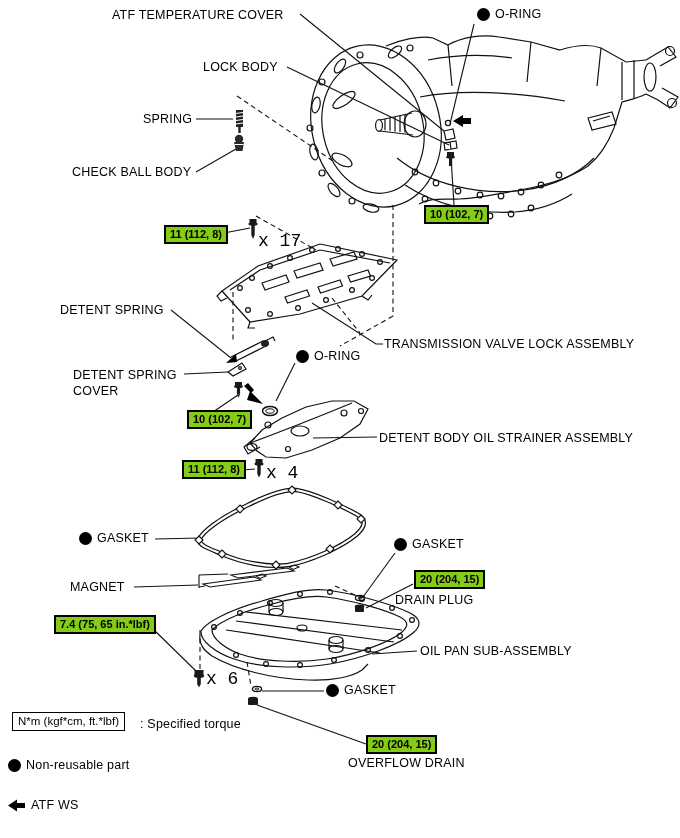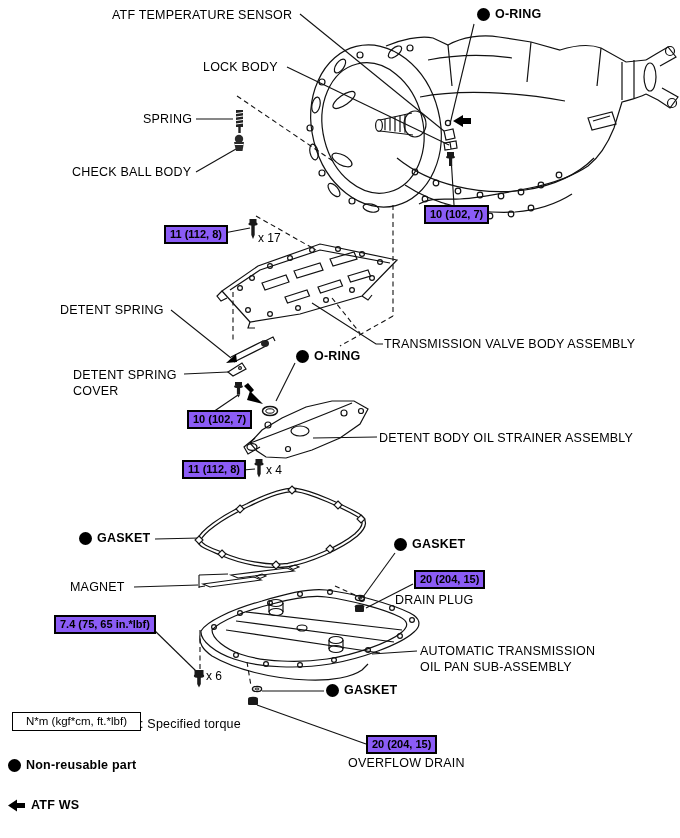--- a/index.html
+++ b/index.html
@@ -2,30 +2,30 @@
 <html><head>
 <meta charset="utf-8">
 <style>
   html,body{margin:0;padding:0;background:#fff;}
   .stage{
     position:relative;width:680px;height:838px;background:#fff;overflow:hidden;
     font-family:"Liberation Sans","DejaVu Sans",sans-serif;color:#000;
   }
   .art{position:absolute;left:0;top:0;}
   .lbl{position:absolute;font-size:12.5px;line-height:16px;letter-spacing:.2px;white-space:nowrap;}
-  .row{display:flex;align-items:center;gap:5px;font-weight:bold;}
+  .row{display:flex;align-items:center;gap:5px;}
   .dot{display:inline-block;width:13px;height:13px;border-radius:50%;background:#000;flex:0 0 auto;}
   .tq{
-    position:absolute;border:2px solid #000;background:#8b5cf6;
+    position:absolute;border:2px solid #000;background:#84cc16;
     font-size:11px;font-weight:bold;line-height:13px;padding:1px 4px;white-space:nowrap;
   }
-  .cnt{position:absolute;font-size:12px;white-space:nowrap;}
+  .cnt{position:absolute;font-size:18px;white-space:nowrap;font-family:Liberation Mono, monospace;}
   .legendbox{
     position:absolute;border:1.6px solid #000;background:#fff;
-    font-size:11.5px;line-height:13px;padding:2px 13px;white-space:nowrap;
+    font-size:11.5px;line-height:13px;padding:2px 5px;white-space:nowrap;
   }
   .figcode{position:absolute;font-size:8px;font-weight:bold;color:#222;width:82px;margin-top:32px;}
 </style>
 </head>
 <body>
 
 <div class="stage">
 
   <svg class="art" width="680" height="838" viewBox="0 0 680 838">
 
@@ -299,39 +299,39 @@
     <g stroke="#111" fill="none">
       <ellipse cx="257" cy="689" rx="4.6" ry="2.6" stroke-width="1.3"></ellipse>
       <ellipse cx="257" cy="689" rx="2" ry="1" stroke-width="1"></ellipse>
     </g>
     <g fill="#1a1a1a">
       <ellipse cx="253" cy="699" rx="5" ry="2.2"></ellipse>
       <rect x="248" y="699" width="10" height="6" rx="1"></rect>
     </g>
   </svg>
 
-  <div class="lbl" style="left:112px;top:7px">ATF TEMPERATURE SENSOR</div>
+  <div class="lbl" style="left:112px;top:7px">ATF TEMPERATURE COVER</div>
 
   <div class="lbl row" style="left:477px;top:6px">
     <span class="dot"></span>
     <span>O-RING</span>
   </div>
 
   <div class="lbl" style="left:203px;top:59px">LOCK BODY</div>
 
   <div class="lbl" style="left:143px;top:111px">SPRING</div>
 
   <div class="lbl" style="left:72px;top:164px">CHECK BALL BODY</div>
 
   <div class="tq" style="left:164px;top:225px">11 (112, 8)</div>
   <div class="cnt" style="left:258px;top:231px">x 17</div>
 
   <div class="tq" style="left:424px;top:205px">10 (102, 7)</div>
 
-  <div class="lbl" style="left:384px;top:336px">TRANSMISSION VALVE BODY ASSEMBLY</div>
+  <div class="lbl" style="left:384px;top:336px">TRANSMISSION VALVE LOCK ASSEMBLY</div>
 
   <div class="lbl" style="left:60px;top:302px">DETENT SPRING</div>
 
   <div class="lbl row" style="left:296px;top:348px">
     <span class="dot"></span>
     <span>O-RING</span>
   </div>
 
   <div class="lbl" style="left:73px;top:367px">
     <div>DETENT SPRING</div>
@@ -357,21 +357,20 @@
     <span>GASKET</span>
   </div>
 
   <div class="tq" style="left:414px;top:570px">20 (204, 15)</div>
   <div class="lbl" style="left:395px;top:592px">DRAIN PLUG</div>
 
   <div class="tq" style="left:54px;top:615px">7.4 (75, 65 in.*lbf)</div>
   <div class="cnt" style="left:206px;top:669px">x 6</div>
 
   <div class="lbl" style="left:420px;top:643px">
-    <div>AUTOMATIC TRANSMISSION</div>
     <div>OIL PAN SUB-ASSEMBLY</div>
   </div>
 
   <div class="lbl row" style="left:326px;top:682px">
     <span class="dot"></span>
     <span>GASKET</span>
   </div>
 
   <div class="tq" style="left:366px;top:735px">20 (204, 15)</div>
   <div class="lbl" style="left:348px;top:755px">OVERFLOW DRAIN</div>

